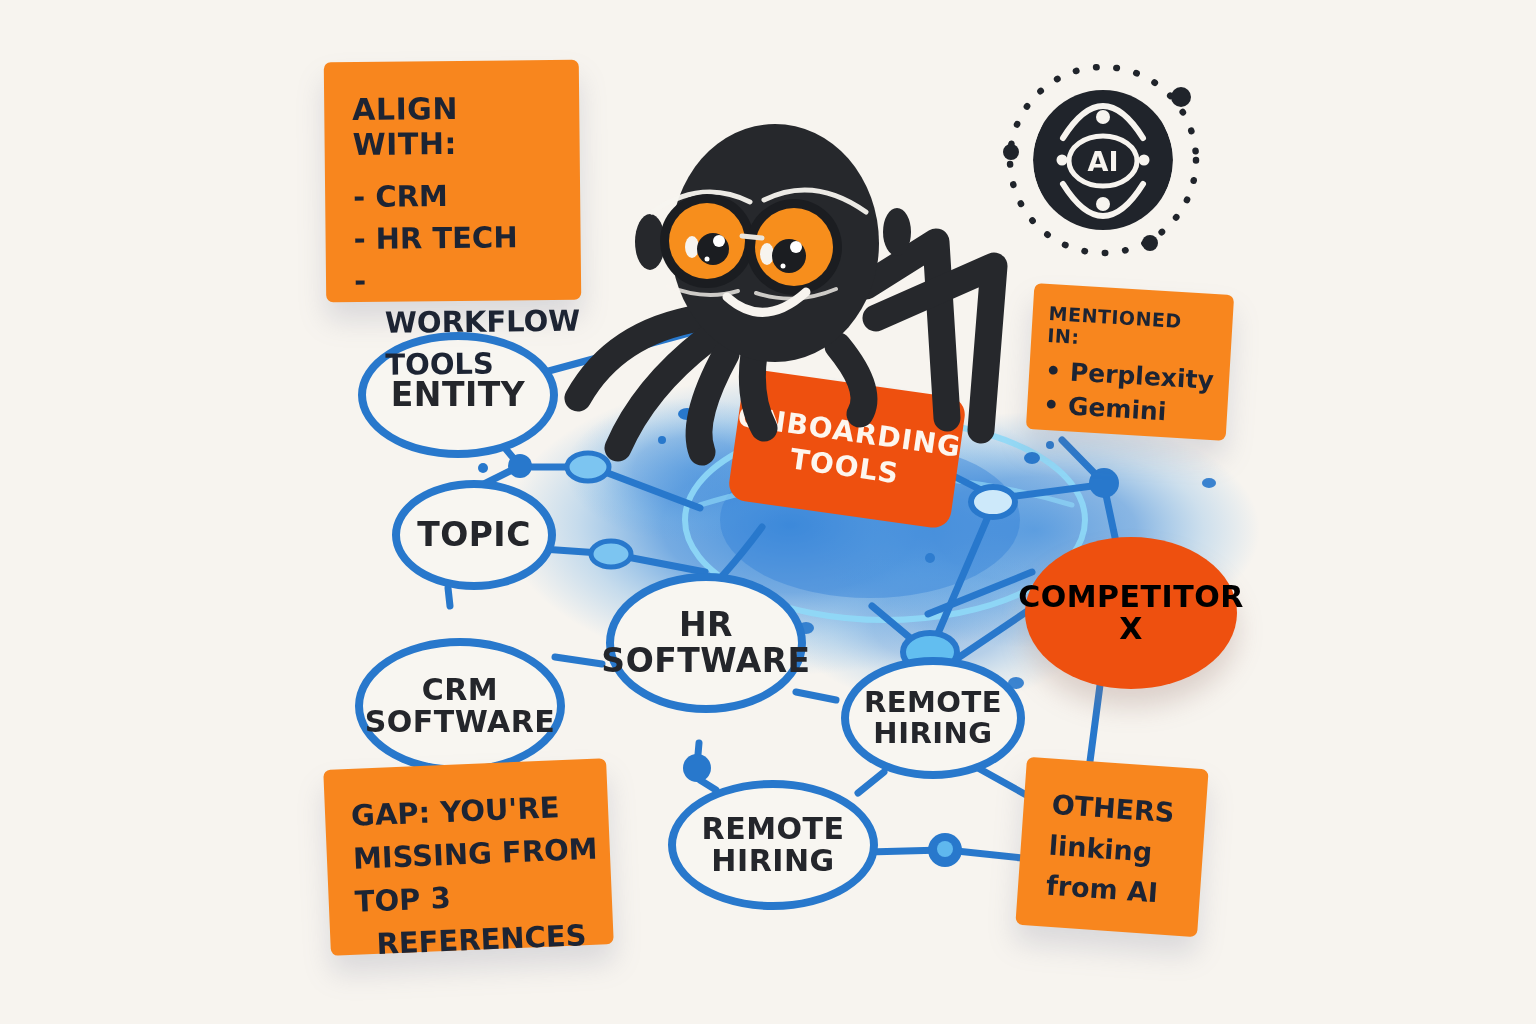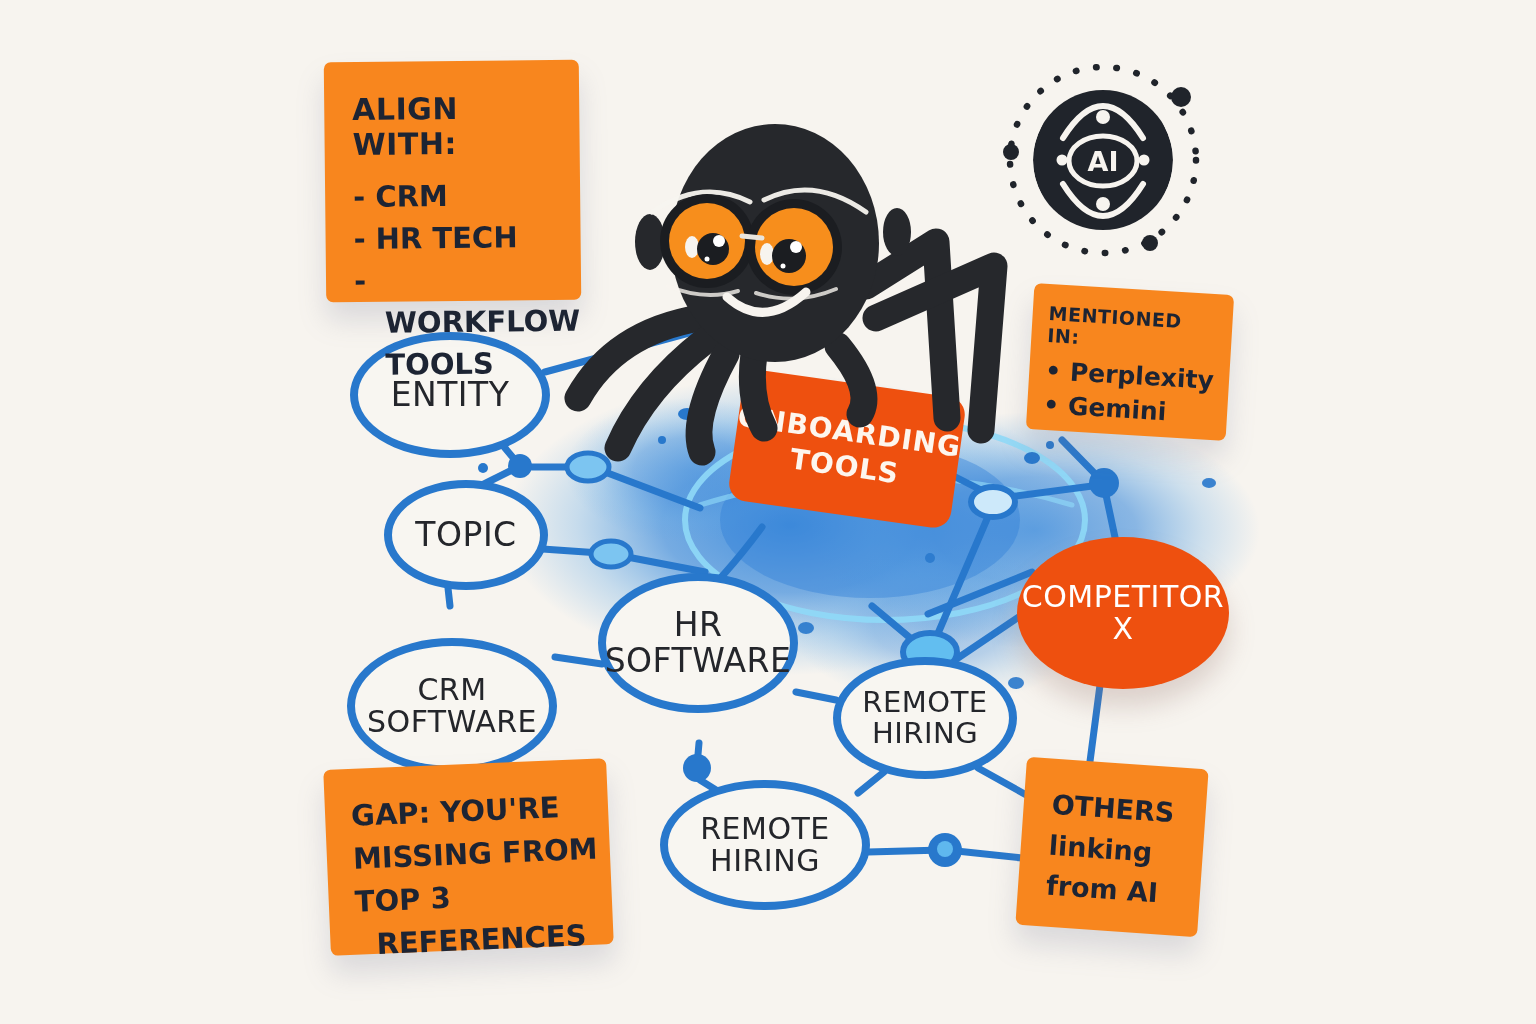--- a/index.html
+++ b/index.html
@@ -10,26 +10,26 @@
   }
   svg{position:absolute;left:0;top:0;pointer-events:none;}
   .layer-web{z-index:1;}
   .layer-art{z-index:4;}
 
   
   .node{
     position:absolute;z-index:2;
     display:flex;flex-direction:column;align-items:center;justify-content:center;
     background:#F8F6F1;border:8px solid #2878CC;border-radius:50%;
-    color:#24262B;font-weight:normal;text-align:center;line-height:1.08;
-    letter-spacing:.5px;box-sizing:border-box;
+    color:#24262B;font-weight:bold;text-align:center;line-height:1.08;
+    letter-spacing:.5px;box-sizing:border-box;margin-left:8px;
   }
   .node span{display:block;}
   .node-orange{
-    background:#EE500F;border:none;color:#ffffff;
+    background:#EE500F;border:none;color:#000000;
     box-shadow:0 18px 26px rgba(150,120,110,.28);
   }
 
   
   .note{
     position:absolute;z-index:5;background:#F8861E;color:#1D2433;
     border-radius:7px;box-shadow:0 18px 28px rgba(120,125,150,.22);
     box-sizing:border-box;font-weight:bold;
   }
   .note .title{letter-spacing:.5px;}

